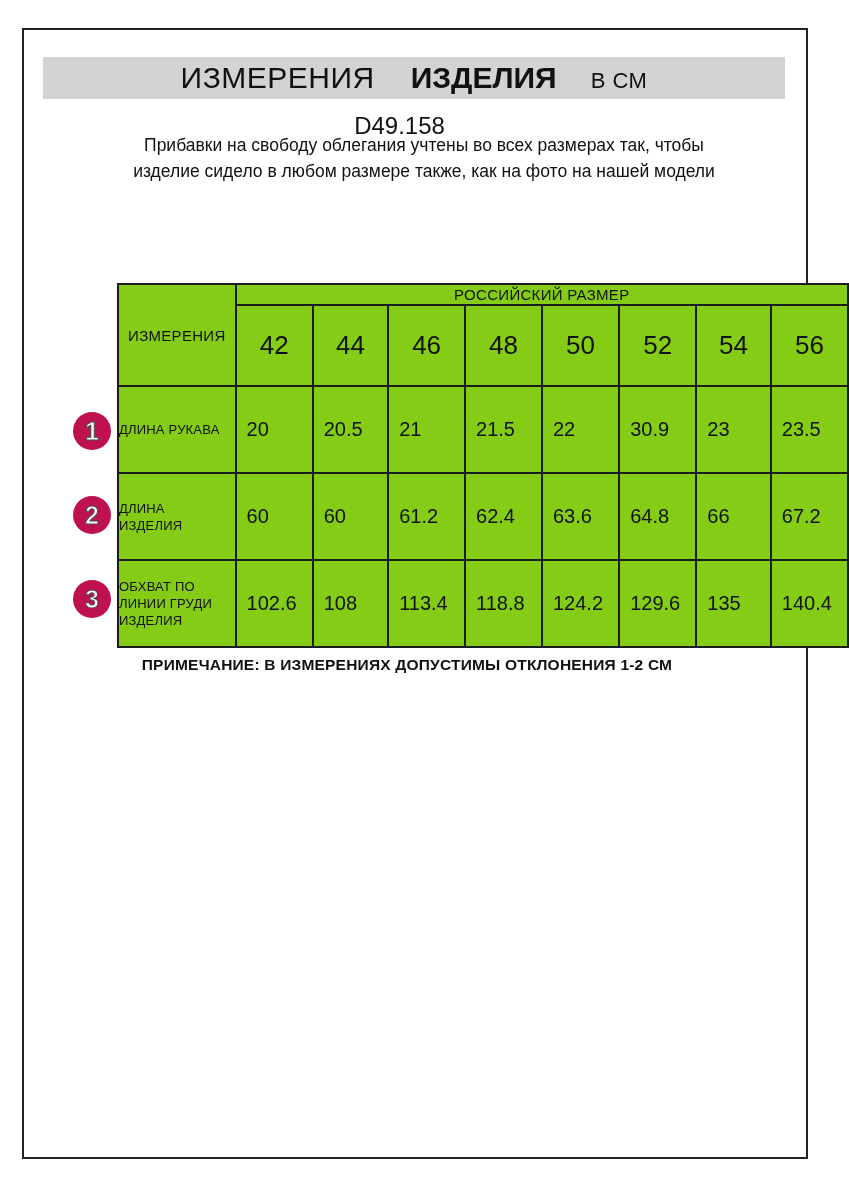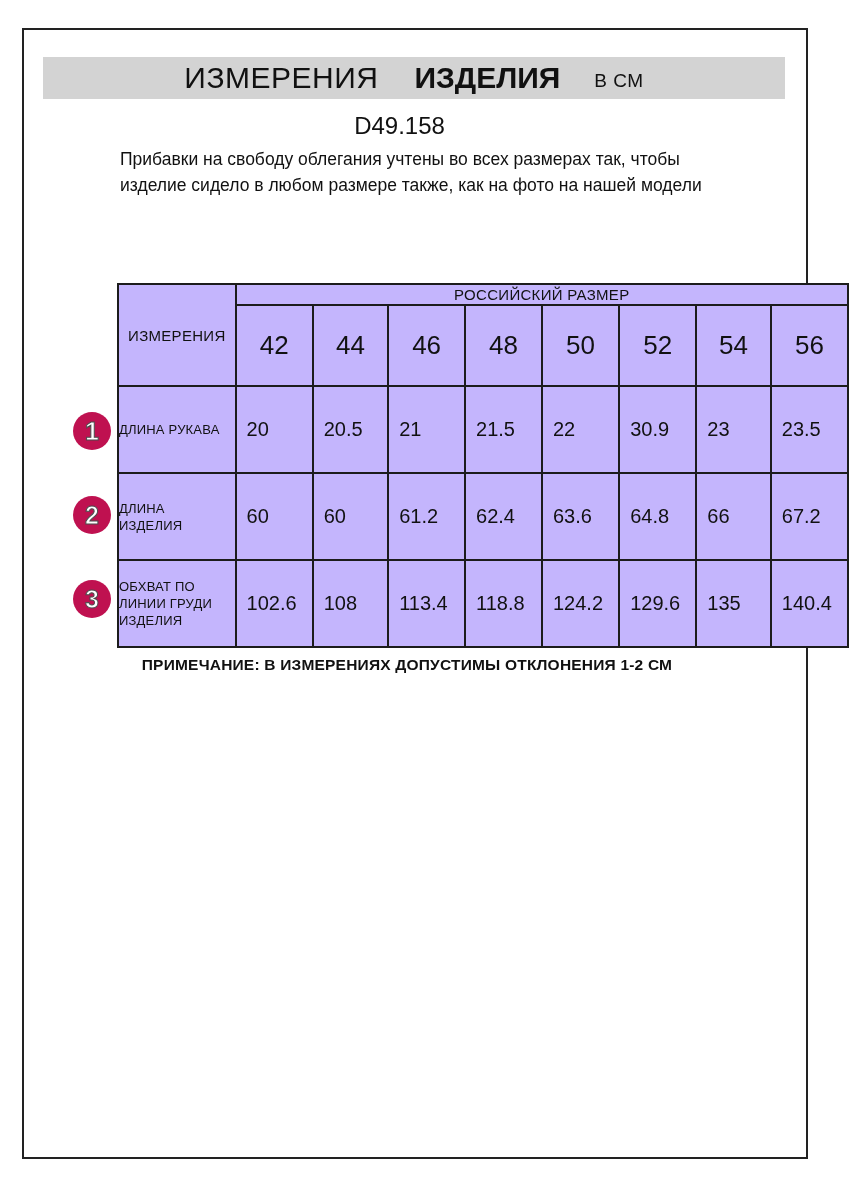--- a/index.html
+++ b/index.html
@@ -20,48 +20,49 @@
     position: absolute;
     left: 43px; top: 57px;
     width: 742px; height: 42px;
     background: #d3d3d3;
     display: flex;
     align-items: center;
     justify-content: center;
   }
   .title-word1 { font-size: 30px; font-weight: 400; letter-spacing: 0.5px; }
   .title-word2 { font-size: 30px; font-weight: 700; margin-left: 36px; }
-  .title-unit  { font-size: 19px; font-weight: 400; margin-left: 34px; margin-top: 5px; letter-spacing: 0.5px; }
+  .title-unit  { font-size: 22px; font-weight: 400; margin-left: 34px; margin-top: 5px; letter-spacing: 0.5px; }
 
   .product-code {
     position: absolute;
     left: 0; top: 112px;
     width: 799px;
     text-align: center;
     font-size: 24px;
   }
   .description {
     position: absolute;
-    left: 120px; top: 146px;
+    left: 120px; top: 132px;
     width: 608px;
+    text-align: center;
     font-size: 17.5px;
     line-height: 26px;
   }
 
   table.size-table {
     position: absolute;
     left: 117px; top: 283px;
     border-collapse: collapse;
     table-layout: fixed;
   }
   .size-table th, .size-table td {
     border: 2px solid #1c1c1c;
     vertical-align: middle;
     font-weight: normal;
-    background: #c4b5fd;
+    background: #84cc16;
   }
   .corner-cell   { width: 121px; font-size: 15px; letter-spacing: 0.3px; }
   .group-header  { height: 21px; font-size: 15px; letter-spacing: 0.3px; }
   .size-cell     { width: 80px; height: 81px; font-size: 26px; font-weight: bold; }
   .label-cell    { font-size: 13px; line-height: 17px; white-space: pre-line; letter-spacing: 0.2px; }
   .row-measure   { height: 87px; }
   .value-cell    { font-size: 20px; padding-left: 10px; }
 
   .badge {
     position: absolute;

